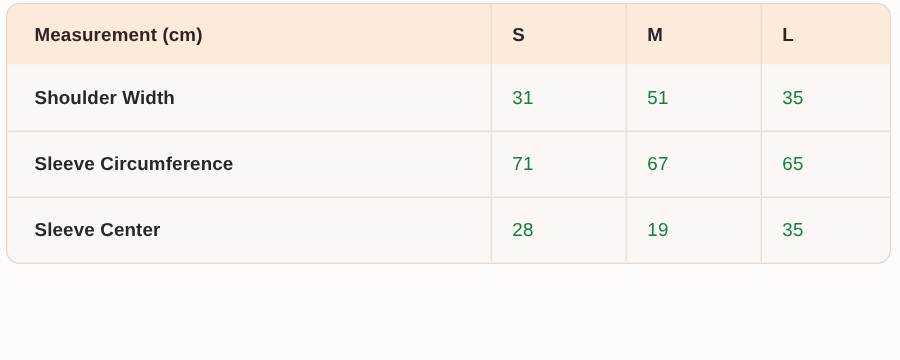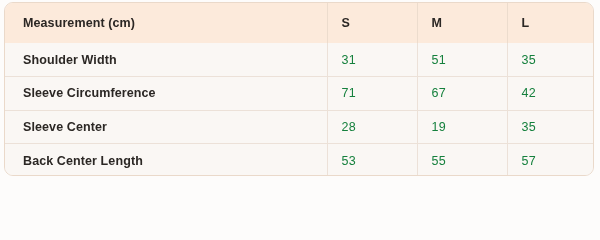--- a/index.html
+++ b/index.html
@@ -119,29 +119,23 @@
       <tr class="data-row">
         <td class="cell-label">Shoulder Width</td>
         <td class="cell-value">31</td>
         <td class="cell-value">51</td>
         <td class="cell-value">35</td>
       </tr>
       <tr class="data-row">
         <td class="cell-label">Sleeve Circumference</td>
         <td class="cell-value">71</td>
         <td class="cell-value">67</td>
-        <td class="cell-value">42</td>
+        <td class="cell-value">65</td>
       </tr>
       <tr class="data-row">
         <td class="cell-label">Sleeve Center</td>
         <td class="cell-value">28</td>
         <td class="cell-value">19</td>
         <td class="cell-value">35</td>
       </tr>
-      <tr class="data-row">
-        <td class="cell-label">Back Center Length</td>
-        <td class="cell-value">53</td>
-        <td class="cell-value">55</td>
-        <td class="cell-value">57</td>
-      </tr>
     </tbody>
   </table>
 </div>
 
 </body></html>

